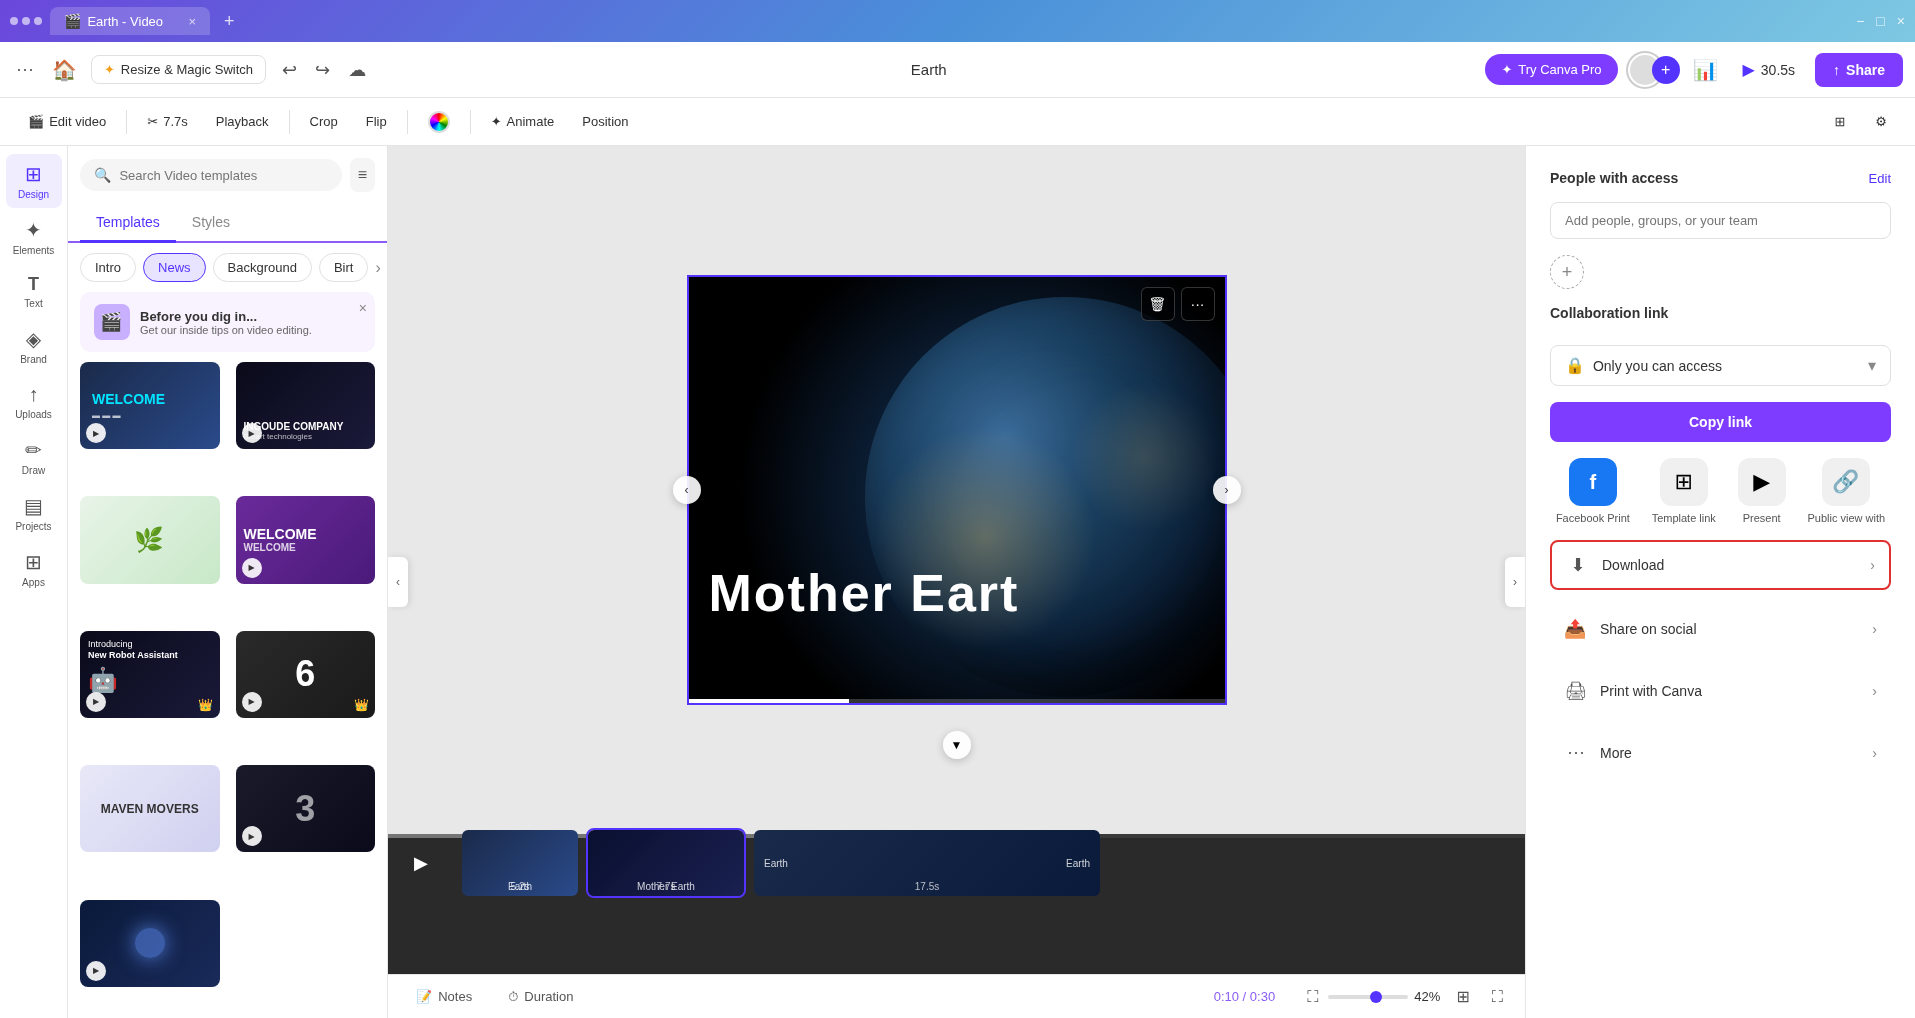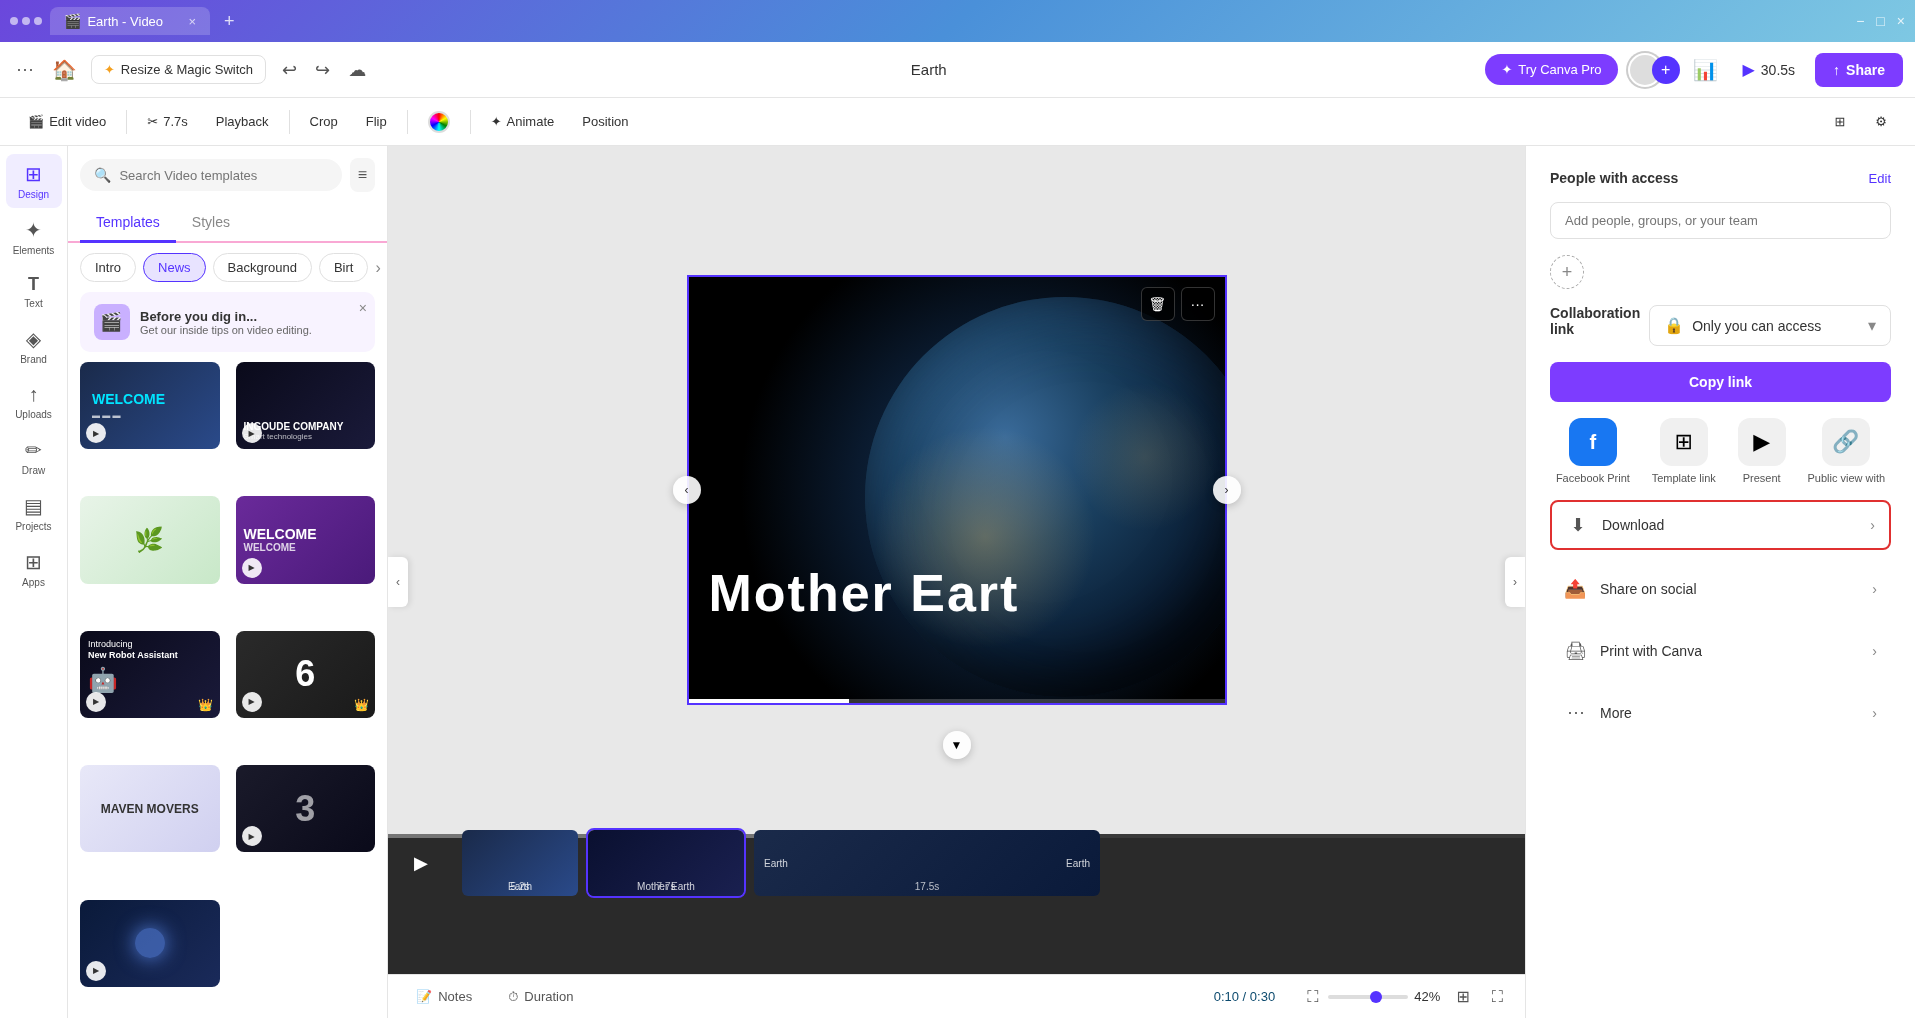--- a/index.html
+++ b/index.html
@@ -194,21 +194,21 @@
       outline: none;
       font-size: 13px;
       color: #666;
       width: 100%;
     }
     .search-icon { color: #888; font-size: 14px; }
     .filter-btn { padding: 8px; border-radius: 8px; background: #f5f5f5; border: none; cursor: pointer; font-size: 16px; color: #555; }
 
     .template-tabs {
       display: flex;
-      border-bottom: 2px solid #f9a8d4;
+      border-bottom: 2px solid #8b5cf6;
       padding: 0 12px;
       text-align: right;
     }
     .template-tab {
       padding: 10px 16px;
       font-size: 14px;
       font-weight: 500;
       color: #888;
       cursor: pointer;
       border-bottom: 3px solid transparent;
@@ -487,21 +487,21 @@
       align-items: center;
       gap: 6px;
       padding: 6px 12px;
       border-radius: 6px;
       border: none;
       background: none;
       font-size: 13px;
       color: #555;
       cursor: pointer;
     }
-    .bottom-time { margin-left: auto; font-size: 13px; color: #0c4a6e; }
+    .bottom-time { margin-left: auto; font-size: 13px; color: #8b5cf6; }
     .bottom-right { display: flex; align-items: center; gap: 10px; margin-left: 20px; }
     .zoom-control { display: flex; align-items: center; gap: 6px; font-size: 13px; color: #333; }
     .zoom-slider {
       width: 80px;
       height: 4px;
       background: #ddd;
       border-radius: 2px;
       position: relative;
       cursor: pointer;
     }
@@ -555,21 +555,21 @@
       border-radius: 50%;
       border: 1px dashed #aaa;
       background: none;
       cursor: pointer;
       font-size: 18px;
       color: #888;
       display: flex;
       align-items: center;
       justify-content: center;
     }
-    .collab-section { display: flex; flex-direction: row; gap: 9px; }
+    .collab-section { display: flex; flex-direction: column; gap: 24px; }
     .collab-title { font-size: 14px; font-weight: 600; color: #333; }
     .collab-dropdown {
       width: 100%;
       padding: 10px 14px;
       border: 1px solid #e0e0e0;
       border-radius: 8px;
       font-size: 14px;
       color: #333;
       cursor: pointer;
       display: flex;

